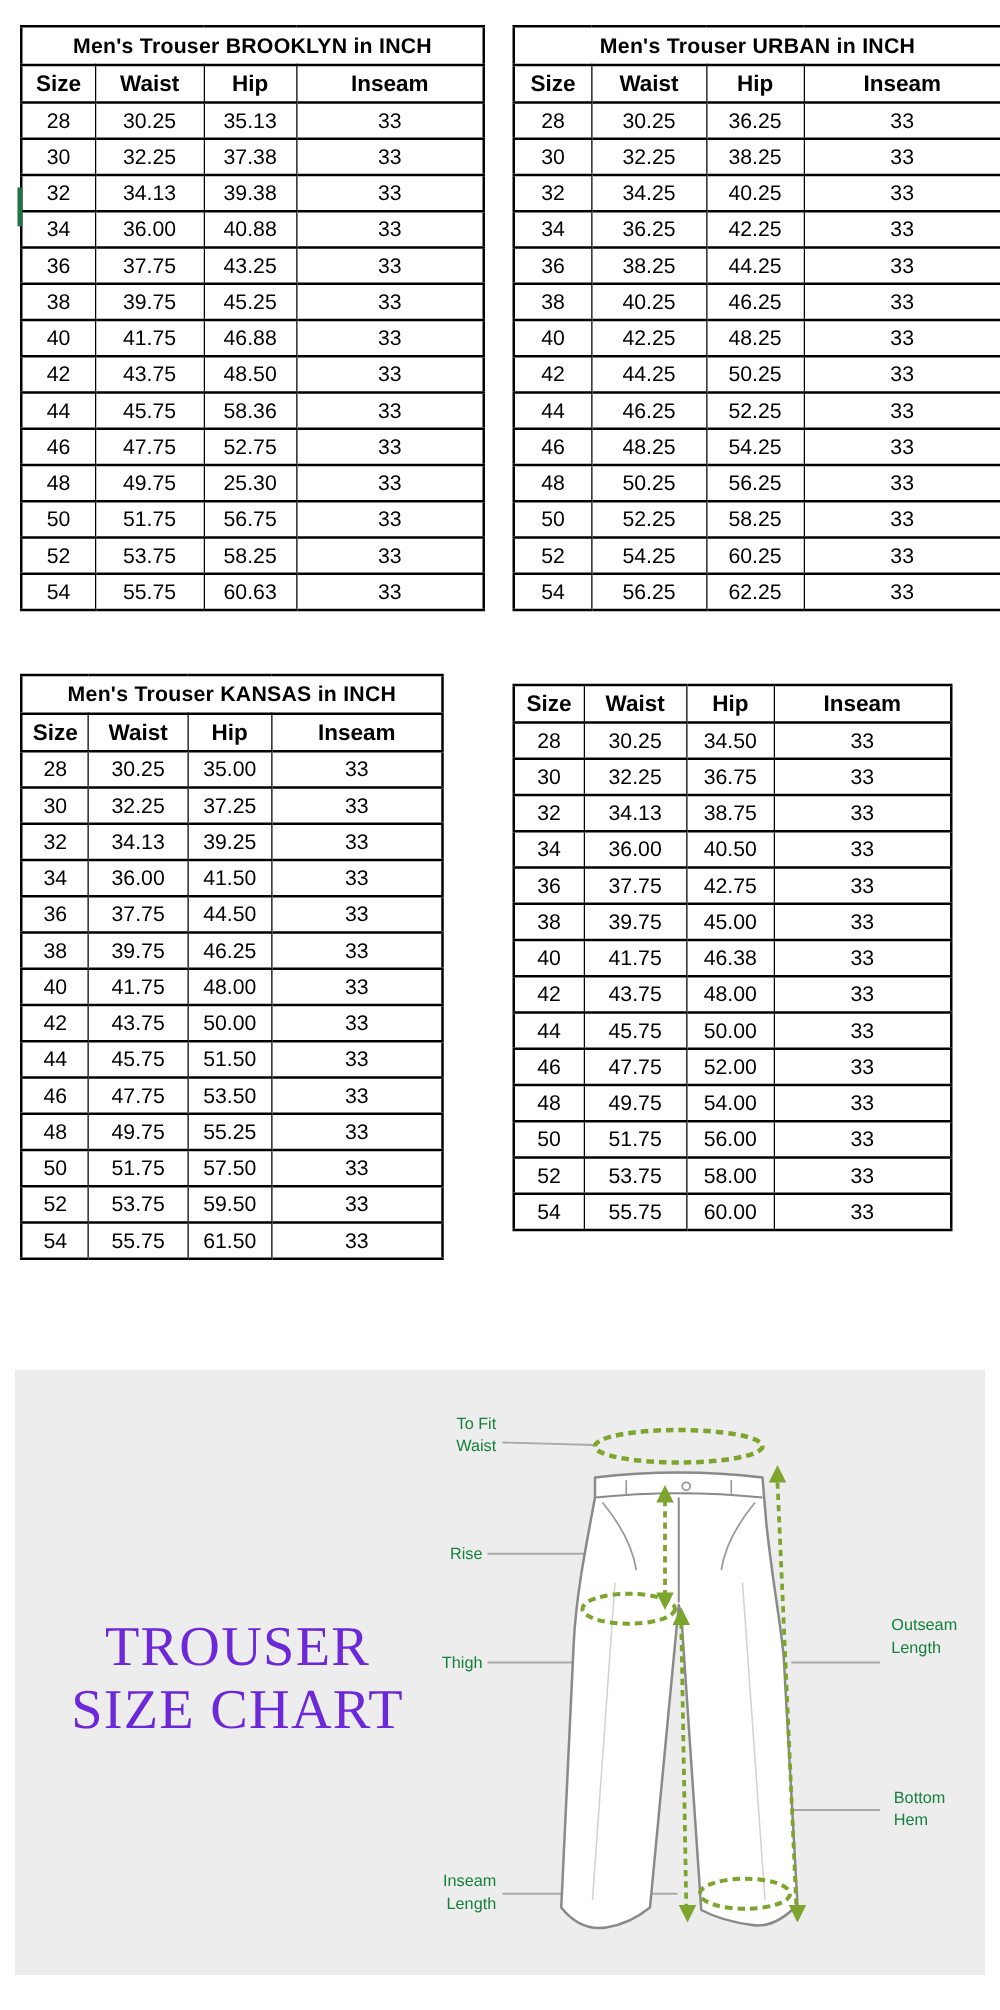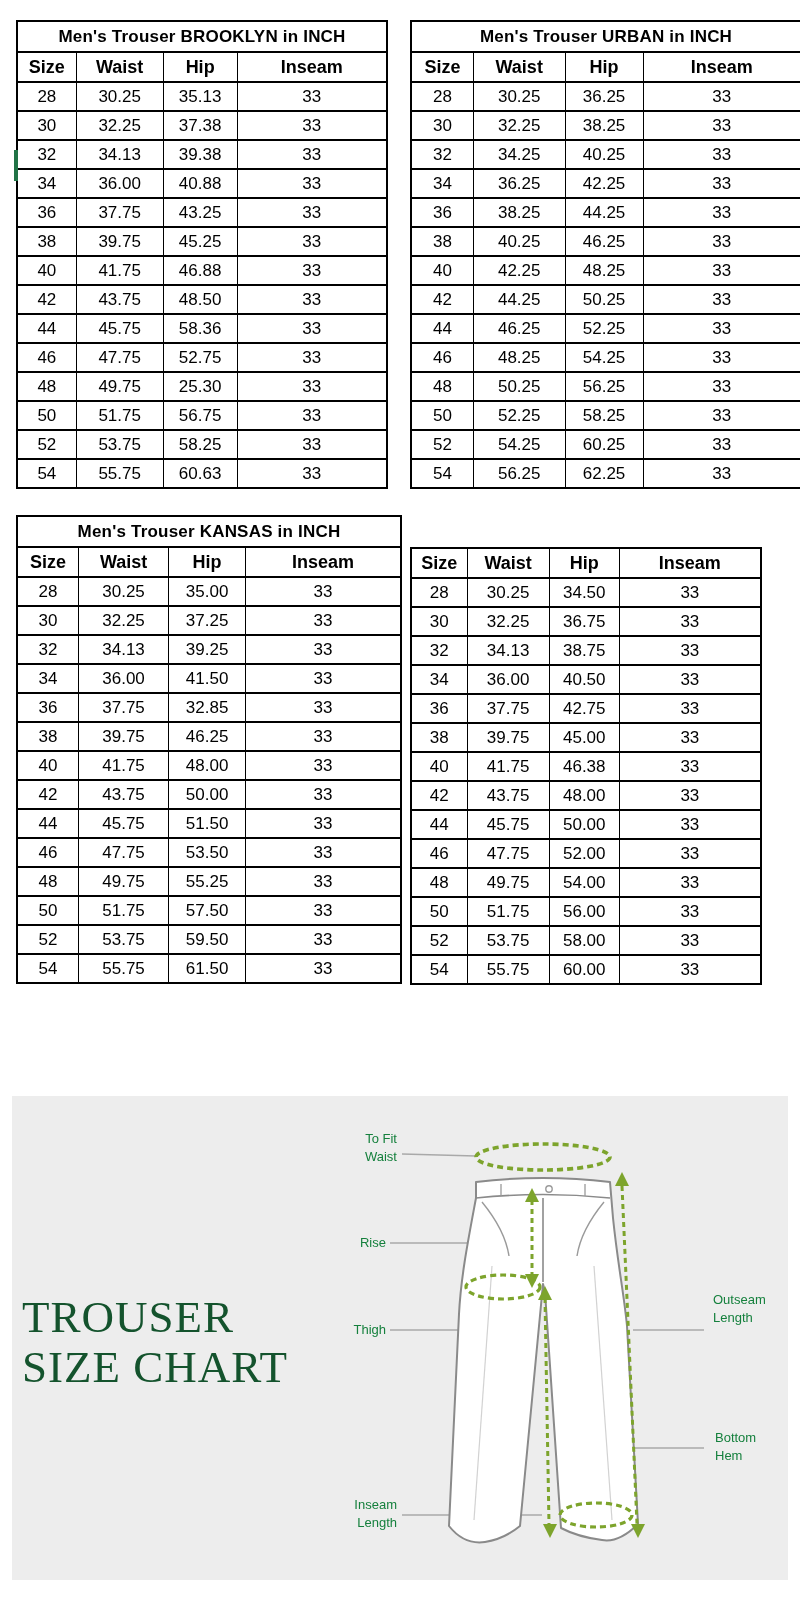--- a/index.html
+++ b/index.html
@@ -23,23 +23,23 @@
   .tbl th{height:28px;font-size:18px;font-weight:bold;}
   .tbl tbody td{height:27px;font-size:17px;font-weight:400;}
   .marker{position:absolute;width:4px;height:31px;}
   
   .panel{
     position:absolute;left:12px;top:1096px;width:776px;height:484px;
     background:#ededed;overflow:hidden;
   }
   .panel svg{position:absolute;left:0;top:0;}
   .heading{
-    position:absolute;left:10px;top:196px;width:336px;
+    position:absolute;left:10px;top:196px;width:336px;text-align:center;
     font-family:"Liberation Serif",serif;font-size:45px;line-height:50px;
-    color:#14532d;letter-spacing:1px;white-space:nowrap;
+    color:#6d28d9;letter-spacing:1px;white-space:nowrap;
   }
   .dlabel{
     position:absolute;font-size:13px;line-height:18px;color:#15803d;
     font-family:"Liberation Sans",sans-serif;
   }
   .dlabel.right-align{text-align:right;}
 </style>
 </head>
 <body>
 
@@ -252,21 +252,21 @@
         <tr>
           <td>54</td>
           <td>56.25</td>
           <td>62.25</td>
           <td>33</td>
         </tr>
       </tbody>
   </table>
 </div>
 
-<div class="tbl" style="left:16px;top:515px;width:386px">
+<div class="tbl" style="left:16px;top:539px;width:339px">
   <table>
     <colgroup>
         <col style="width:16%">
         <col style="width:23.5%">
         <col style="width:20%">
         <col style="width:40.5%">
       </colgroup>
     <thead>
       <tr class="title-row">
         <td colspan="4">Men's Trouser KANSAS in INCH</td>
@@ -299,21 +299,21 @@
         </tr>
         <tr>
           <td>34</td>
           <td>36.00</td>
           <td>41.50</td>
           <td>33</td>
         </tr>
         <tr>
           <td>36</td>
           <td>37.75</td>
-          <td>32.85</td>
+          <td>44.50</td>
           <td>33</td>
         </tr>
         <tr>
           <td>38</td>
           <td>39.75</td>
           <td>46.25</td>
           <td>33</td>
         </tr>
         <tr>
           <td>40</td>

